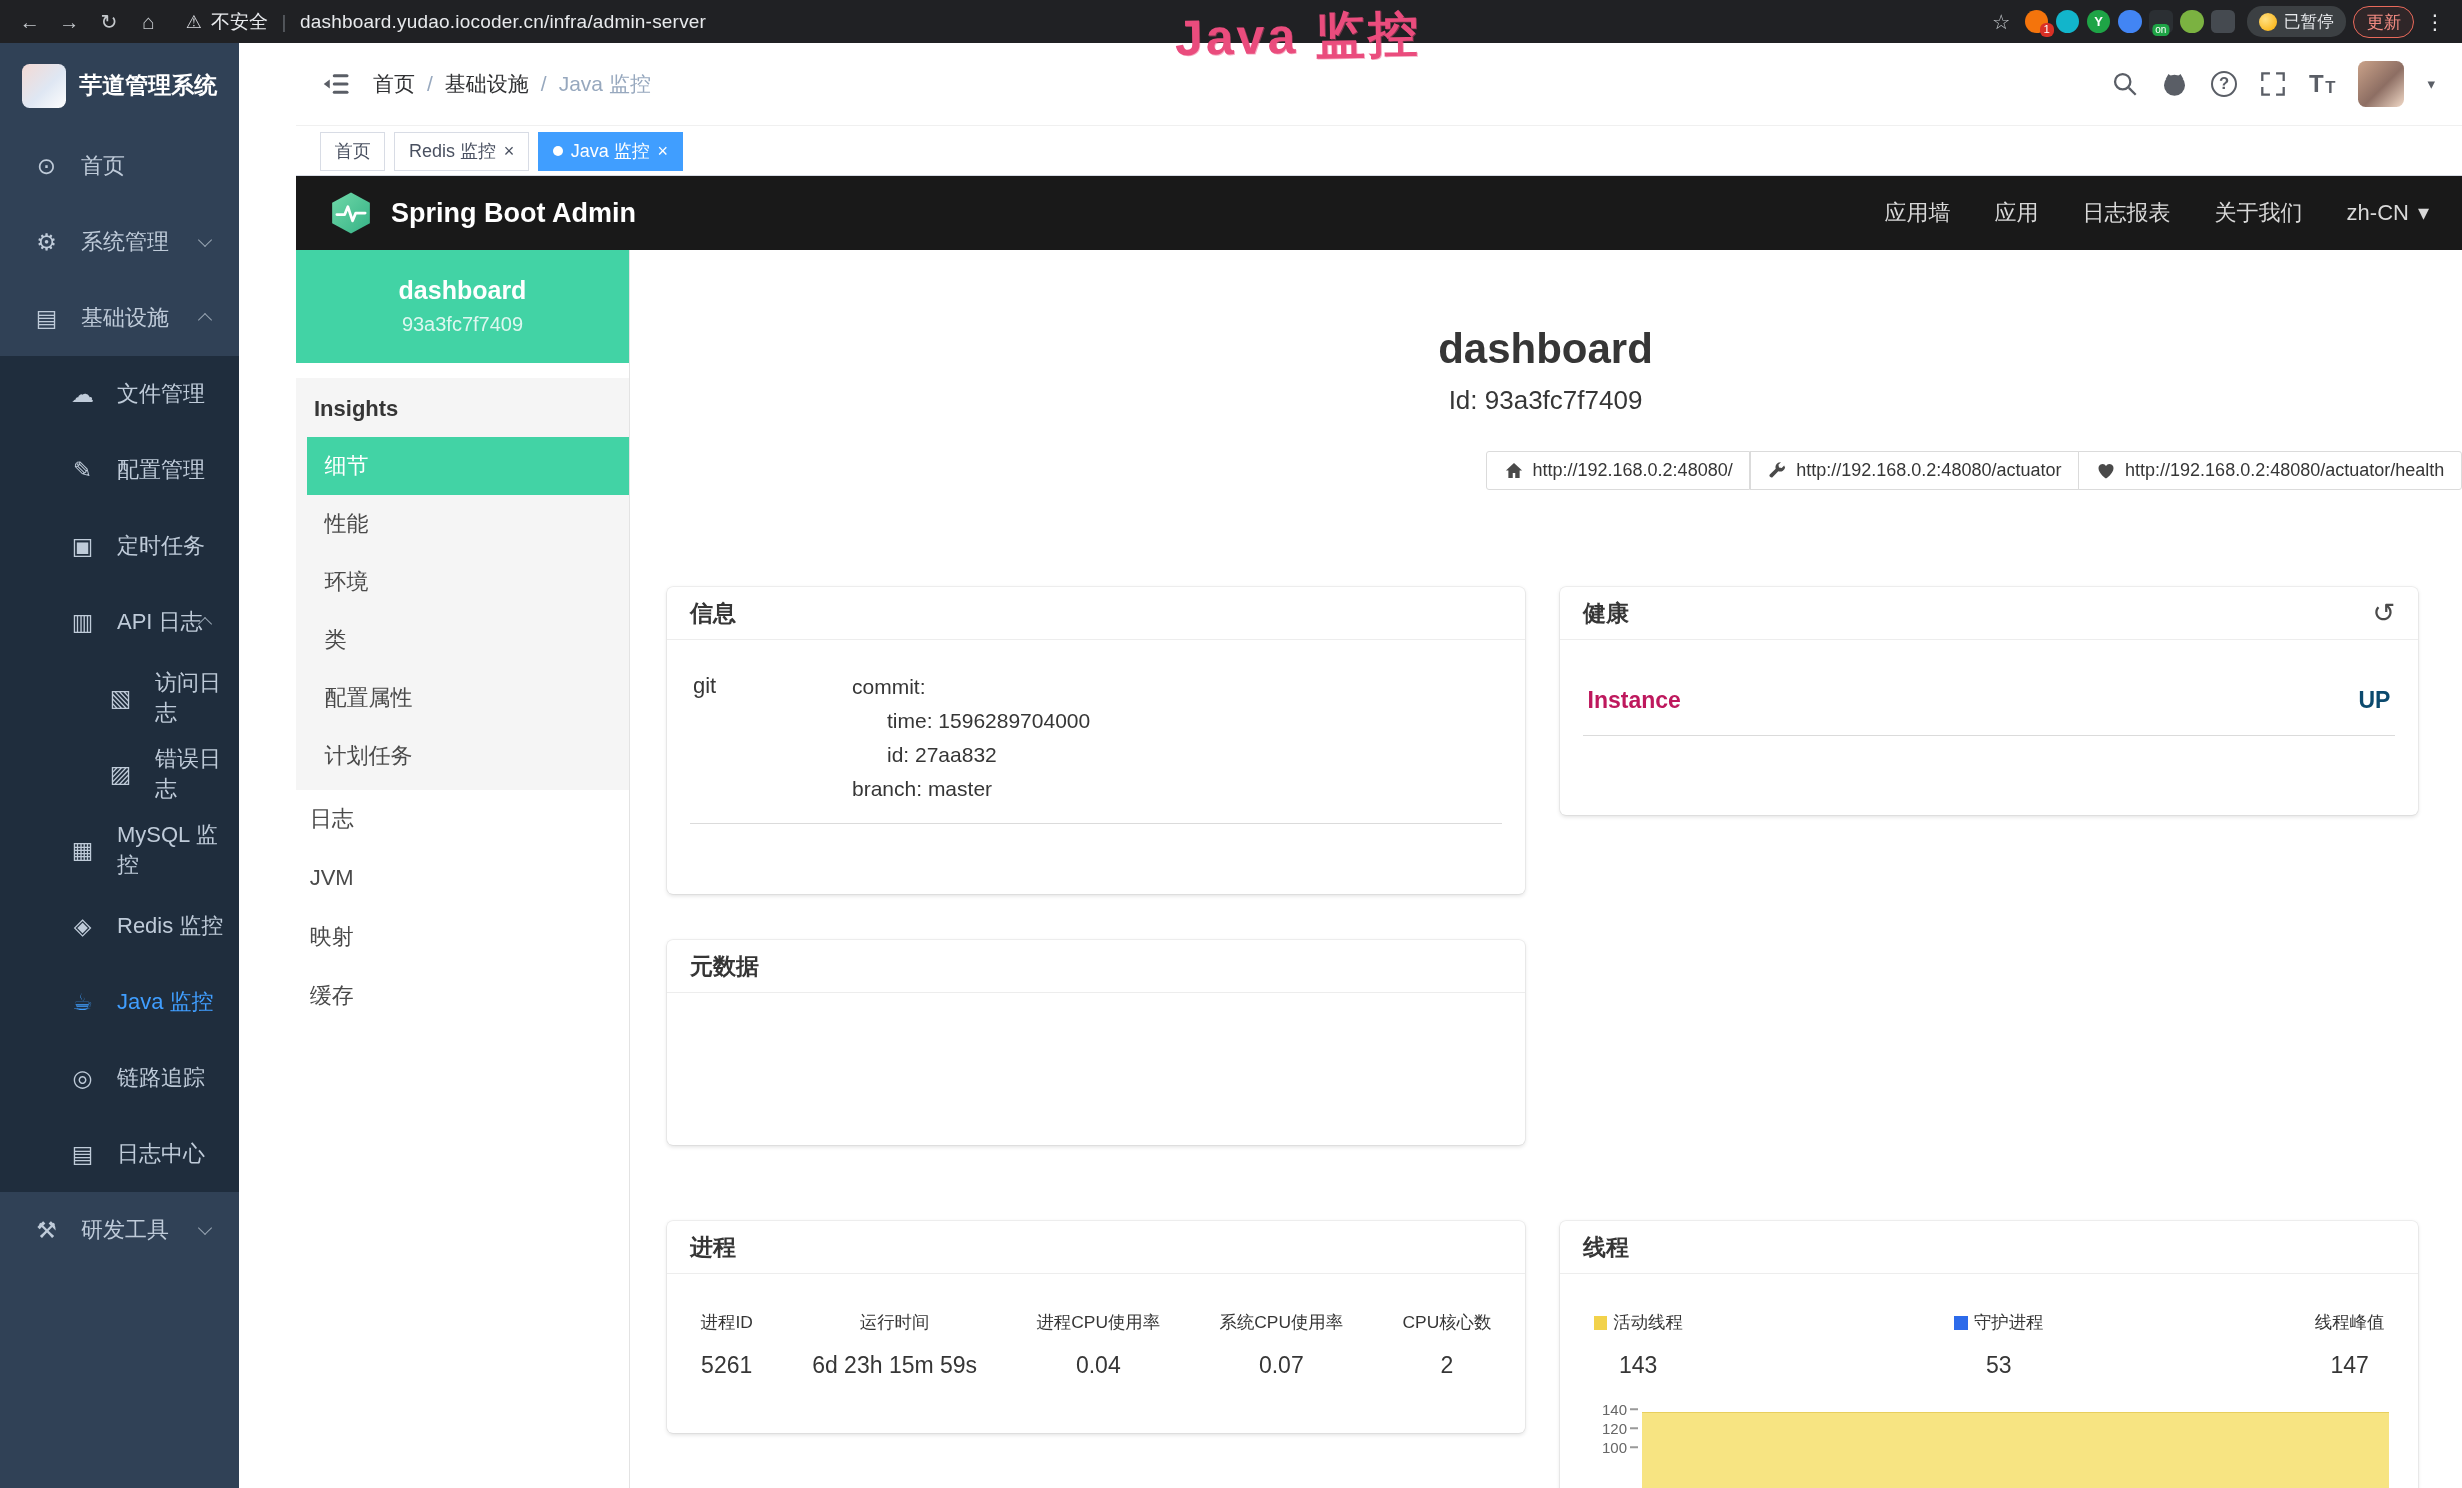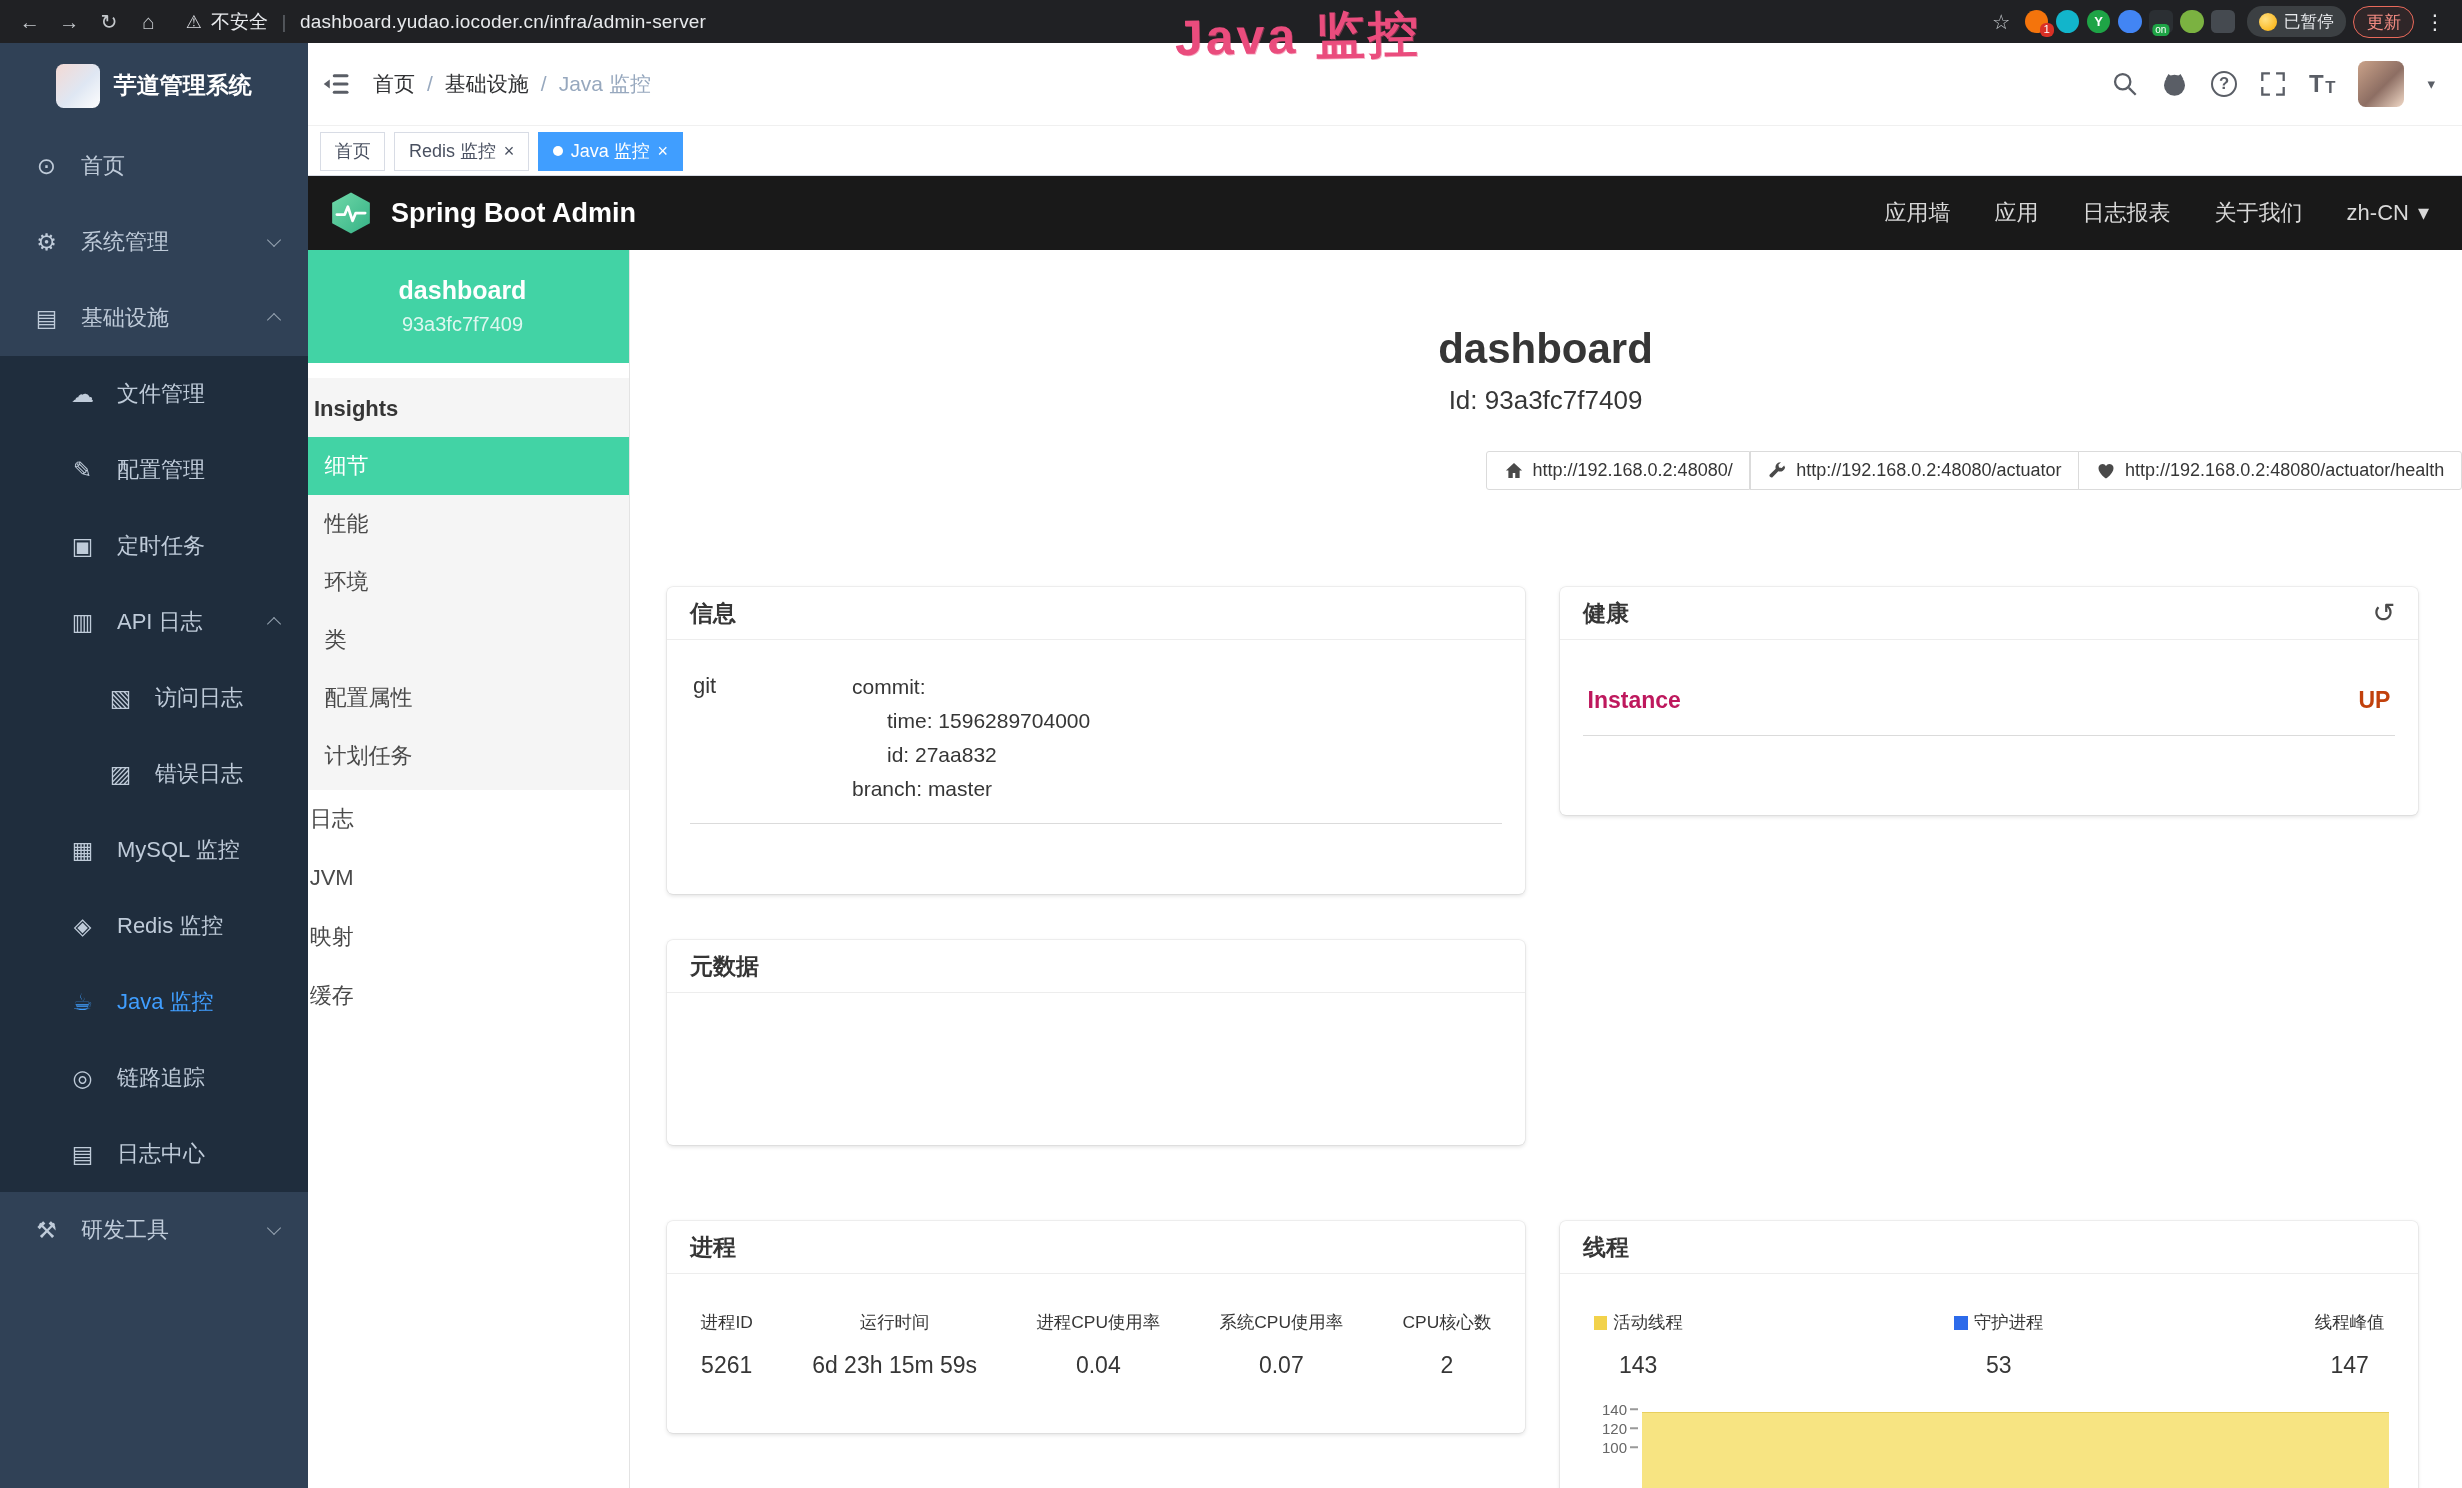--- a/index.html
+++ b/index.html
@@ -29,21 +29,21 @@
   .update{display:flex;align-items:center;gap:6px;border:1.5px solid #e9695a;color:#f28b82;
     background:rgba(233,105,90,.08);border-radius:16.7px;padding:3px 12px;font-size:17.4px;cursor:pointer;}
   .kebab{color:#e8eaed;font-size:20.5px;margin:0 3px;cursor:pointer;}
 
   
   .annotation{position:absolute;left:1298px;top:3px;transform:translateX(-50%) rotate(-1deg);
     font-size:50px;font-weight:800;color:#ea4c7d;z-index:60;letter-spacing:3px;
     text-shadow:0.8px 0.8px 0 rgba(234,76,125,.45);white-space:nowrap;}
 
   
-  .sidebar{position:absolute;left:0;top:43px;width:308px;bottom:0;background:#304156;z-index:10;}
+  .sidebar{position:absolute;left:0;top:43px;width:239px;bottom:0;background:#304156;z-index:10;}
   .logo-row{height:85px;display:flex;align-items:center;justify-content:center;gap:13.7px;}
   .logo-img{width:44px;height:44px;border-radius:7.6px;
     background:linear-gradient(135deg,#f3d9d4,#dfe7f3 55%,#fdfdfd);}
   .logo-title{color:#fff;font-size:23px;font-weight:700;}
   .mi{height:76px;display:flex;align-items:center;gap:20px;color:#bfcbd9;font-size:22px;
     padding-left:32px;position:relative;cursor:pointer;}
   .mi .micon{font-size:23px;width:29px;text-align:center;flex:0 0 auto;}
   .submenu{background:#1f2d3d;}
   .mi.l2{padding-left:68px;}
   .mi.l3{padding-left:106px;}
@@ -457,21 +457,21 @@
 
     <div class="col">
       <div class="card health">
         <div class="card-h">
           <span>健康</span>
           <span class="hist">↺</span>
         </div>
         <div class="card-b">
           <div class="hrow">
             <span class="hkey">Instance</span>
-            <span class="hval" style="color: #c2410c;">UP</span>
+            <span class="hval" style="color: #0c4a6e;">UP</span>
           </div>
         </div>
       </div>
 
       <div class="card threads">
         <div class="card-h">
           <span>线程</span>
         </div>
         <div class="card-b">
           <div class="prow">

